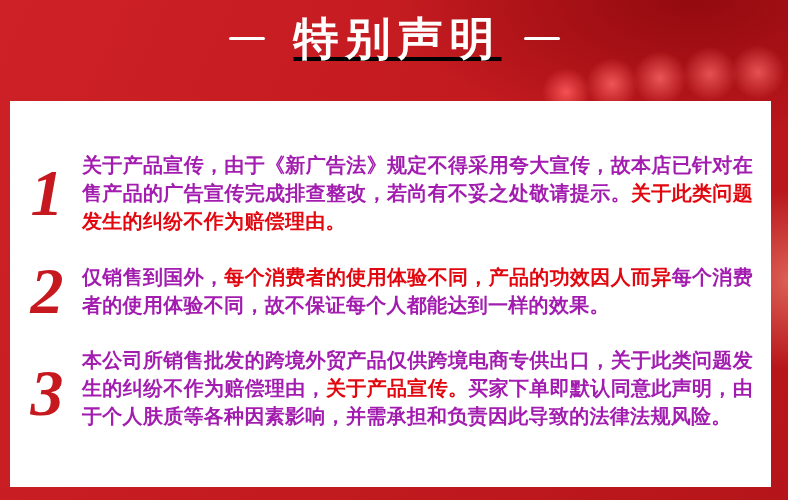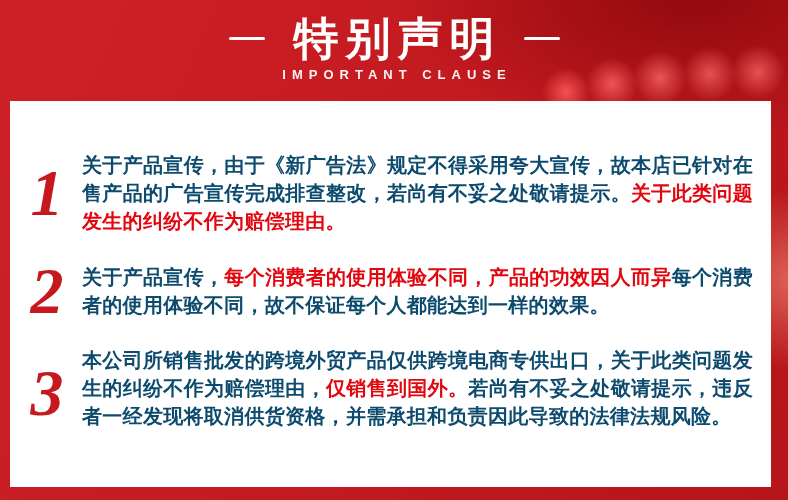--- a/index.html
+++ b/index.html
@@ -10,21 +10,21 @@
       radial-gradient(circle 24px at 566px 92px, rgba(255,92,92,.85), rgba(255,92,92,0) 100%),
       radial-gradient(circle 26px at 612px 84px, rgba(255,100,100,.8), rgba(255,100,100,0) 100%),
       radial-gradient(circle 27px at 660px 78px, rgba(255,108,108,.75), rgba(255,108,108,0) 100%),
       radial-gradient(circle 27px at 710px 74px, rgba(255,108,108,.7), rgba(255,108,108,0) 100%),
       radial-gradient(circle 27px at 758px 72px, rgba(255,108,108,.7), rgba(255,108,108,0) 100%),
       radial-gradient(ellipse 70px 90px at 100% 56%, rgba(248,156,132,.55), rgba(248,156,132,0) 100%),
       radial-gradient(ellipse 420px 190px at 88% 0%, #930a0f, rgba(147,10,15,0) 72%),
       linear-gradient(115deg,#cd2127 0%,#c41b20 45%,#b5151a 100%);
   }
   .banner-header{position:absolute;top:0;left:0;width:100%;text-align:center;}
-  .title-row{display:flex;align-items:center;justify-content:center;gap:22px;margin-top:14px;}
+  .title-row{display:flex;align-items:center;justify-content:center;gap:22px;margin-top:14px;text-decoration:underline;}
   .dash{width:36px;height:3px;background:#ffffff;border-radius:2px;flex:none;}
   .banner-title{
     margin:0;color:#ffffff;font-size:45px;font-weight:bold;
     letter-spacing:7px;line-height:1.1;text-indent:7px;
   }
   .banner-subtitle{
     margin-top:3px;color:rgba(255,255,255,.95);font-size:13px;font-weight:bold;
     letter-spacing:6px;text-indent:6px;
   }
   .card{
@@ -39,48 +39,47 @@
     flex:none;width:50px;text-align:center;color:#c5191f;
     font-family:"Liberation Serif",serif;font-style:italic;font-weight:bold;
     font-size:66px;line-height:1;
   }
   .clause-3 .num{align-self:flex-start;margin-top:14px;}
   .clause-text{
     margin:0;padding-left:10px;flex:1;
     font-size:20px;font-weight:bold;line-height:28px;color:#141414;
     letter-spacing:.3px;text-align:justify;
   }
-  .seg-black{color:#0c4a6e;margin-top:25px;}
+  .seg-black{color:#a21caf;margin-top:25px;}
   .seg-red{color:#e2060f;}
 </style>
 </head>
 <body>
 
 <div class="page">
 
   <header class="banner-header">
     <div class="title-row">
       <span class="dash"></span>
       <h1 class="banner-title">特别声明</h1>
       <span class="dash"></span>
     </div>
-    <div class="banner-subtitle">IMPORTANT CLAUSE</div>
   </header>
 
   <main class="card">
 
     <section class="clause clause-1">
       <div class="num">1</div>
       <p class="clause-text"><span class="seg-black">关于产品宣传，由于《新广告法》规定不得采用夸大宣传，故本店已针对在售产品的广告宣传完成排查整改，若尚有不妥之处敬请提示。</span><span class="seg-red">关于此类问题发生的纠纷不作为赔偿理由。</span></p>
     </section>
 
     <section class="clause clause-2">
       <div class="num">2</div>
-      <p class="clause-text"><span class="seg-black">关于产品宣传，</span><span class="seg-red">每个消费者的使用体验不同，产品的功效因人而异</span><span class="seg-black">每个消费者的使用体验不同，故不保证每个人都能达到一样的效果。</span></p>
+      <p class="clause-text"><span class="seg-black">仅销售到国外，</span><span class="seg-red">每个消费者的使用体验不同，产品的功效因人而异</span><span class="seg-black">每个消费者的使用体验不同，故不保证每个人都能达到一样的效果。</span></p>
     </section>
 
     <section class="clause clause-3">
       <div class="num">3</div>
-      <p class="clause-text"><span class="seg-black">本公司所销售批发的跨境外贸产品仅供跨境电商专供出口，关于此类问题发生的纠纷不作为赔偿理由，</span><span class="seg-red">仅销售到国外。</span><span class="seg-black">若尚有不妥之处敬请提示，违反者一经发现将取消供货资格，并需承担和负责因此导致的法律法规风险。</span></p>
+      <p class="clause-text"><span class="seg-black">本公司所销售批发的跨境外贸产品仅供跨境电商专供出口，关于此类问题发生的纠纷不作为赔偿理由，</span><span class="seg-red">关于产品宣传。</span><span class="seg-black">买家下单即默认同意此声明，由于个人肤质等各种因素影响，并需承担和负责因此导致的法律法规风险。</span></p>
     </section>
 
   </main>
 </div>
 
 </body></html>

